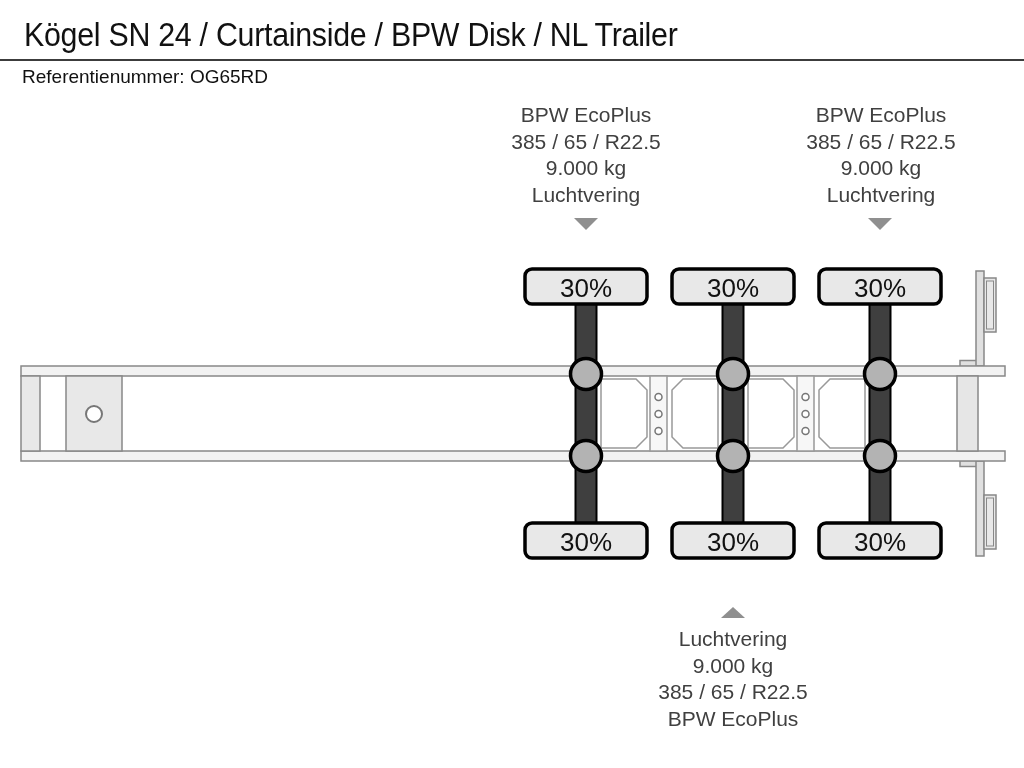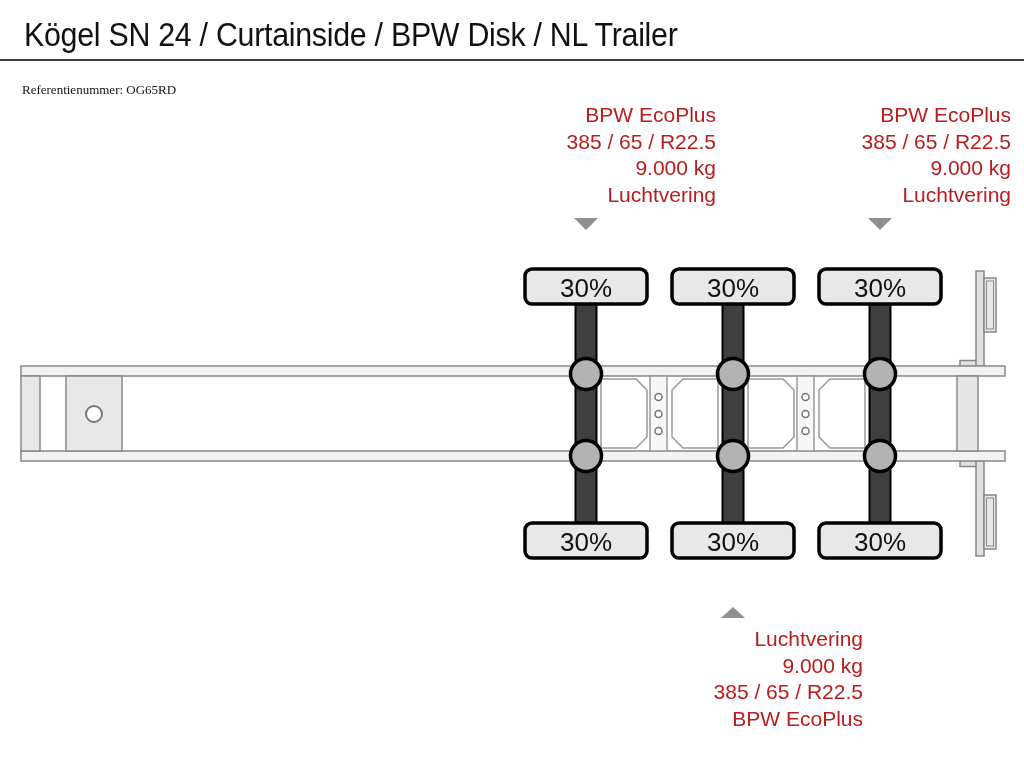--- a/index.html
+++ b/index.html
@@ -11,25 +11,25 @@
   .page{position:absolute;inset:0;}
   .title{
     position:absolute;left:24px;top:16px;
     font-size:33px;letter-spacing:-0.3px;white-space:nowrap;
     transform:scaleX(0.92);transform-origin:0 50%;color:#111;
   }
   .divider{
     position:absolute;left:0;top:59px;width:1024px;height:2px;background:#3c3c3c;
   }
   .reference{
-    position:absolute;left:22px;top:82px;font-size:13px;color:#111;font-family:Liberation Serif, serif;
+    position:absolute;left:22px;top:66px;font-size:19px;color:#111;
   }
   .label-block{
-    position:absolute;width:260px;text-align:right;
-    font-size:21px;line-height:26.5px;color:#b91c1c;
+    position:absolute;width:260px;text-align:center;
+    font-size:21px;line-height:26.5px;color:#404040;
   }
   .label-block.top-left{left:456px;top:102px;}
   .label-block.top-right{left:751px;top:102px;}
   .label-block.bottom{left:603px;top:626px;}
   svg{position:absolute;left:0;top:0;}
   .tire-label{
     font-family:"Liberation Sans",sans-serif;font-size:26px;fill:#111;
   }
 </style>
 </head>

